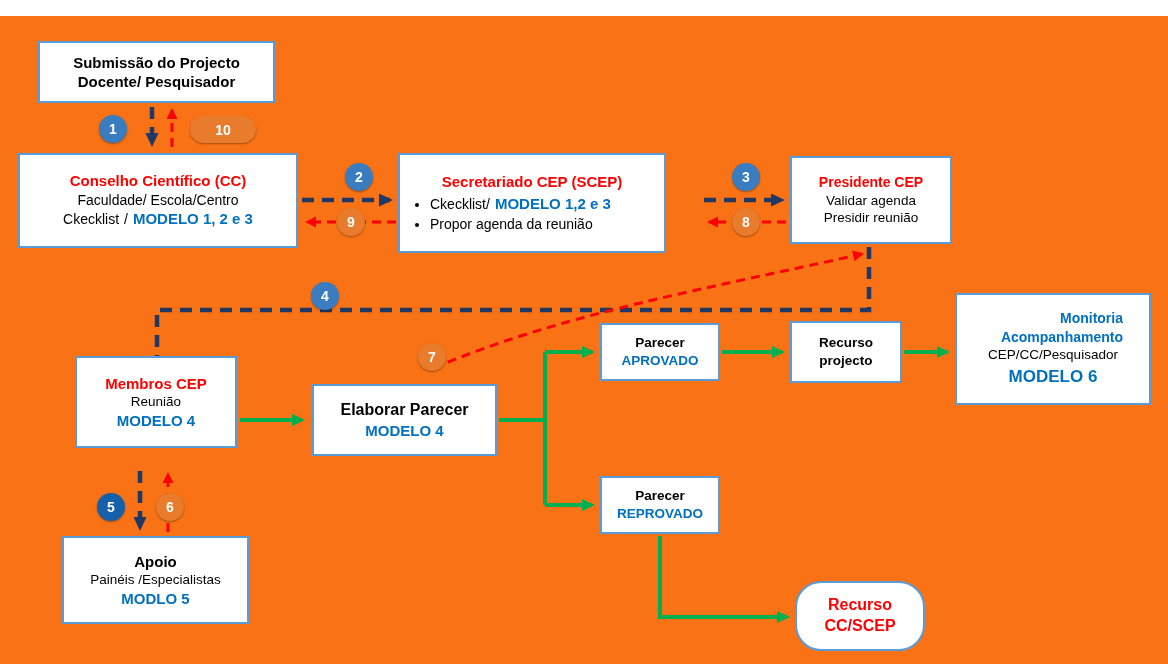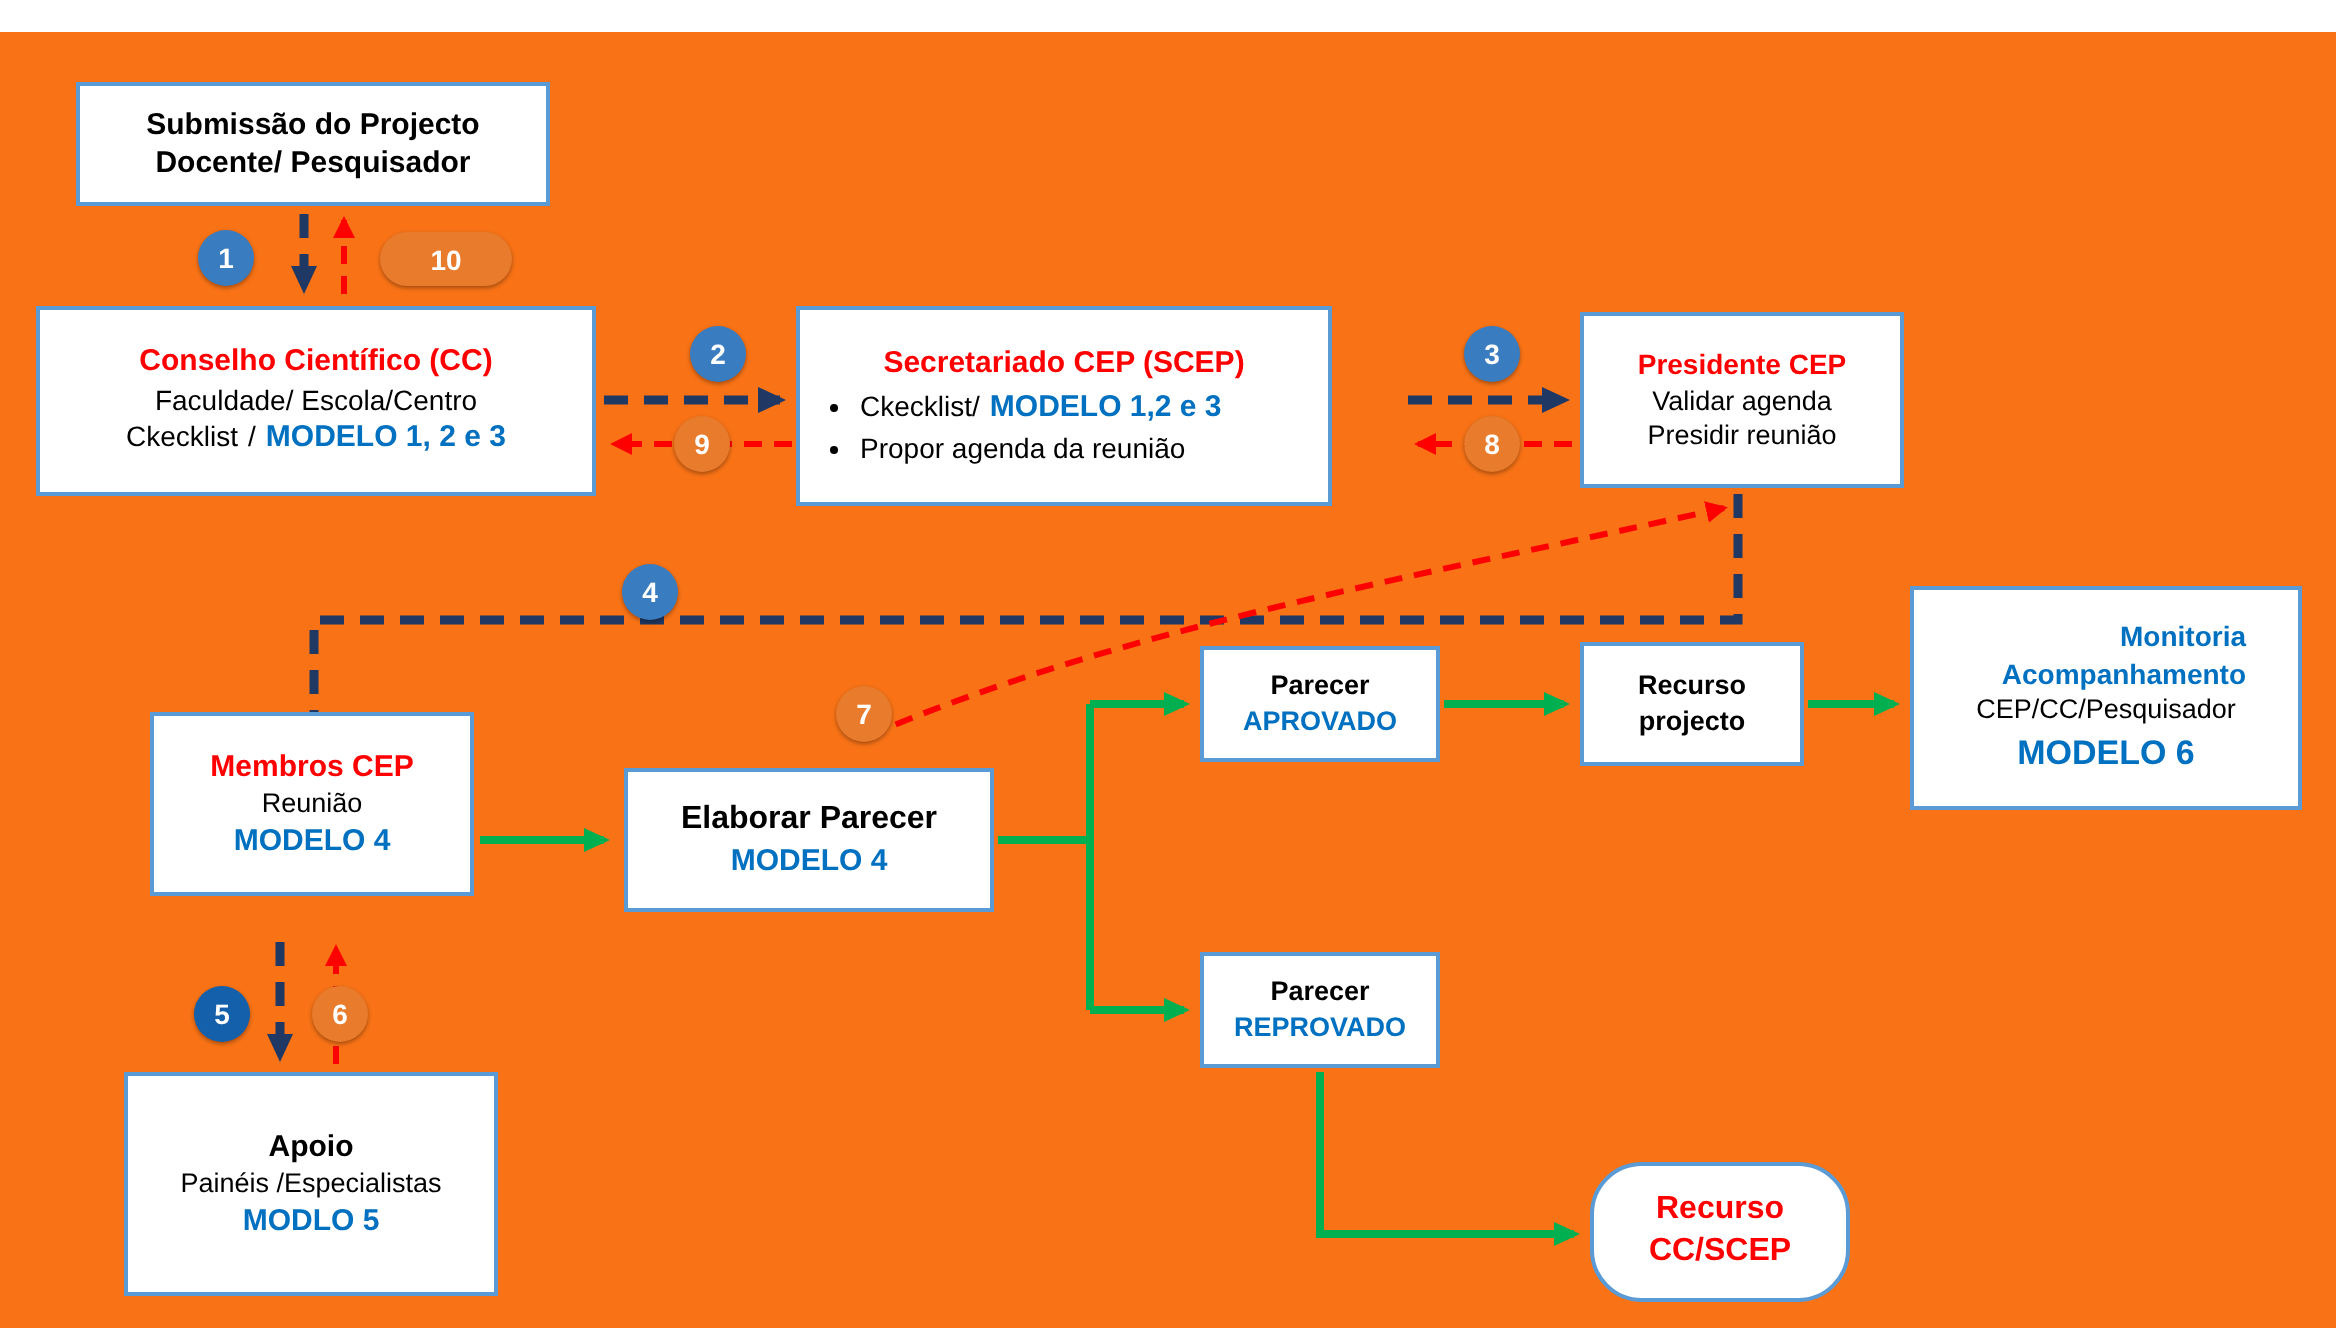--- a/index.html
+++ b/index.html
@@ -148,21 +148,21 @@
     <div class="t-red-b fs15">Membros CEP</div>
     <div class="t-black fs13">Reunião</div>
     <div class="t-blue-b fs15">MODELO 4</div>
   </div>
 
   <div class="box" style="left:312px;top:368px;width:185px;height:72px;">
     <div class="t-black-b fs16">Elaborar Parecer</div>
     <div class="t-blue-b fs15">MODELO 4</div>
   </div>
 
-  <div class="box" style="left:62px;top:520px;width:187px;height:112px;">
+  <div class="box" style="left:62px;top:520px;width:187px;height:88px;">
     <div class="t-black-b fs15">Apoio</div>
     <div class="t-black fs13">Painéis /Especialistas</div>
     <div class="t-blue-b fs15">MODLO 5</div>
   </div>
 
   <div class="box" style="left:600px;top:307px;width:120px;height:58px;">
     <div class="t-black-b fs13">Parecer</div>
     <div class="t-blue-b fs13">APROVADO</div>
   </div>
 

